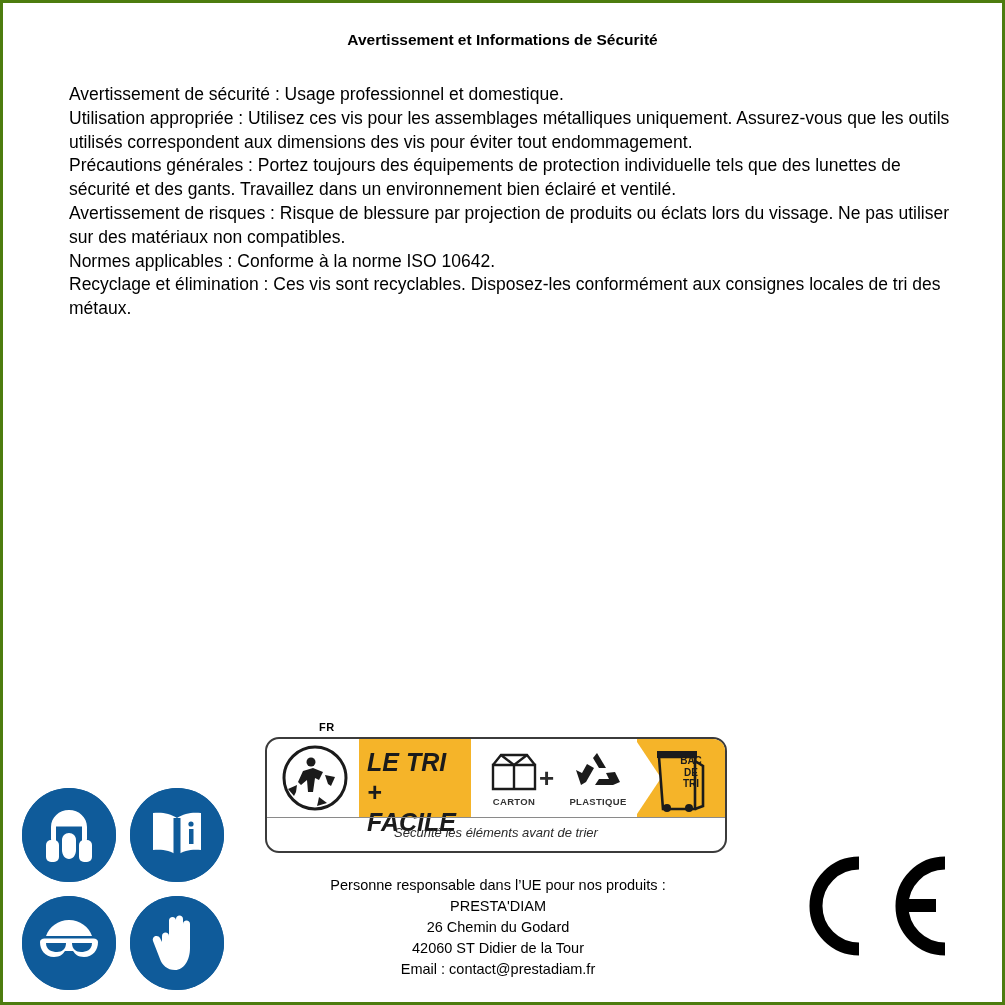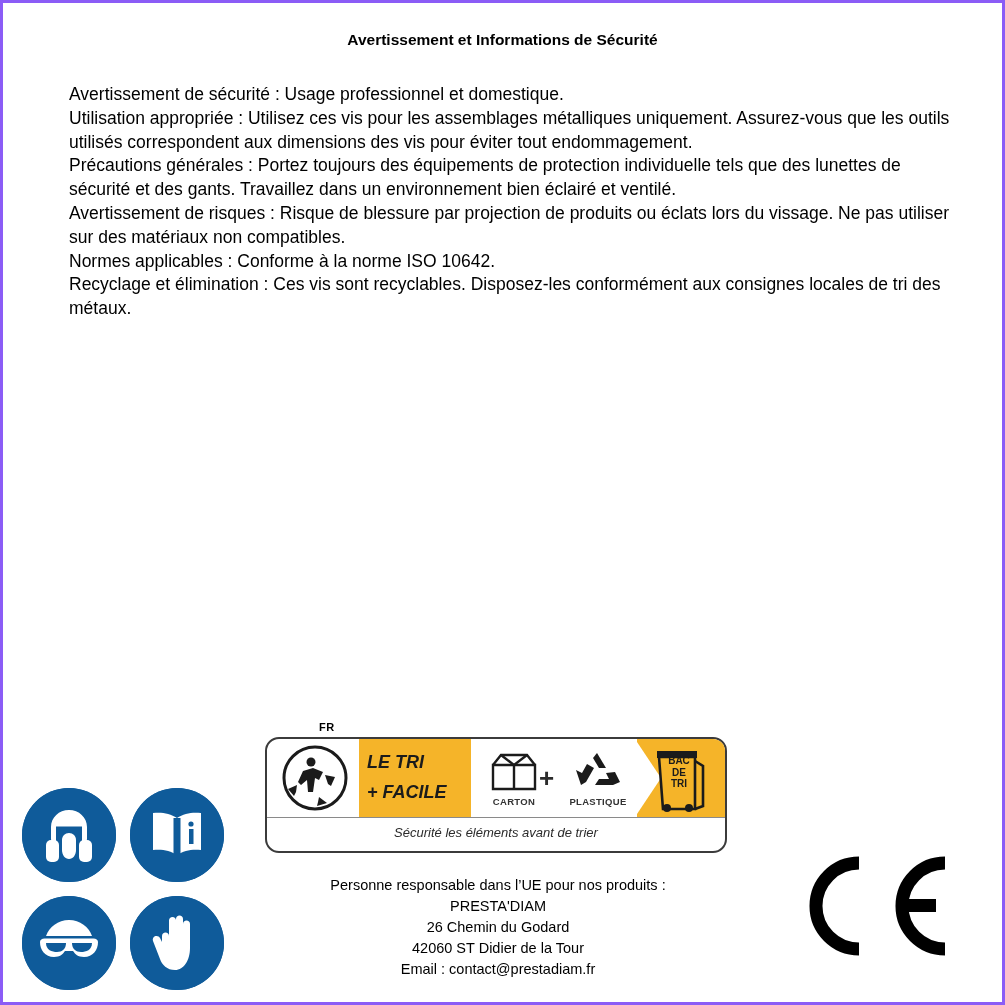--- a/index.html
+++ b/index.html
@@ -8,21 +8,21 @@
     background: #ffffff;
   }
   body {
     font-family: "Liberation Sans", sans-serif;
   }
   .page {
     position: relative;
     width: 1005px;
     height: 1005px;
     box-sizing: border-box;
-    border: 3px solid #8b5cf6;
+    border: 3px solid #4d7c0f;
     background: #ffffff;
     overflow: hidden;
   }
   .doc-title {
     text-align: center;
     font-size: 15.5px;
     font-weight: bold;
     color: #000;
     margin-top: 28px;
   }
@@ -114,21 +114,21 @@
     border-bottom: 39px solid transparent;
     border-left: 26px solid #ffffff;
   }
   .tri-letri {
     position: absolute;
     left: 100px;
     top: 8px;
     width: 104px;
     color: #1b1b1b;
     font-weight: bold;
-    font-size: 18px;
+    font-size: 25px;
     line-height: 30px;
     font-style: italic;
   }
   .tri-sep {
     position: absolute;
     left: 0;
     top: 78px;
     width: 458px;
     height: 1px;
     background: #8a8a8a;
@@ -155,21 +155,21 @@
   .tri-plus {
     position: absolute;
     left: 272px;
     top: 24px;
     font-size: 26px;
     font-weight: bold;
     color: #2b2b2b;
   }
   .bac-text {
     position: absolute;
-    left: 384px;
+    left: 396px;
     top: 16px;
     width: 56px;
     text-align: center;
     font-size: 10px;
     font-weight: bold;
     color: #1b1b1b;
     line-height: 11.5px;
   }
 
   

